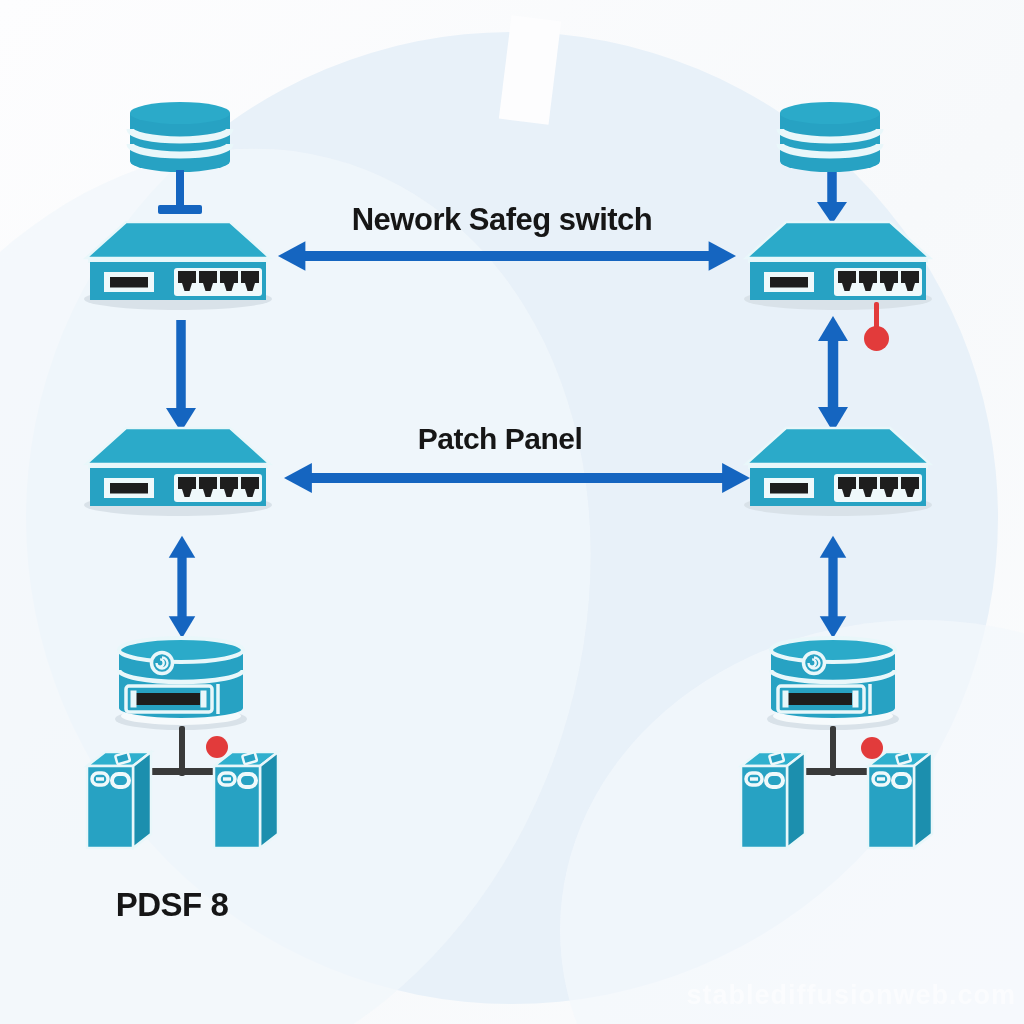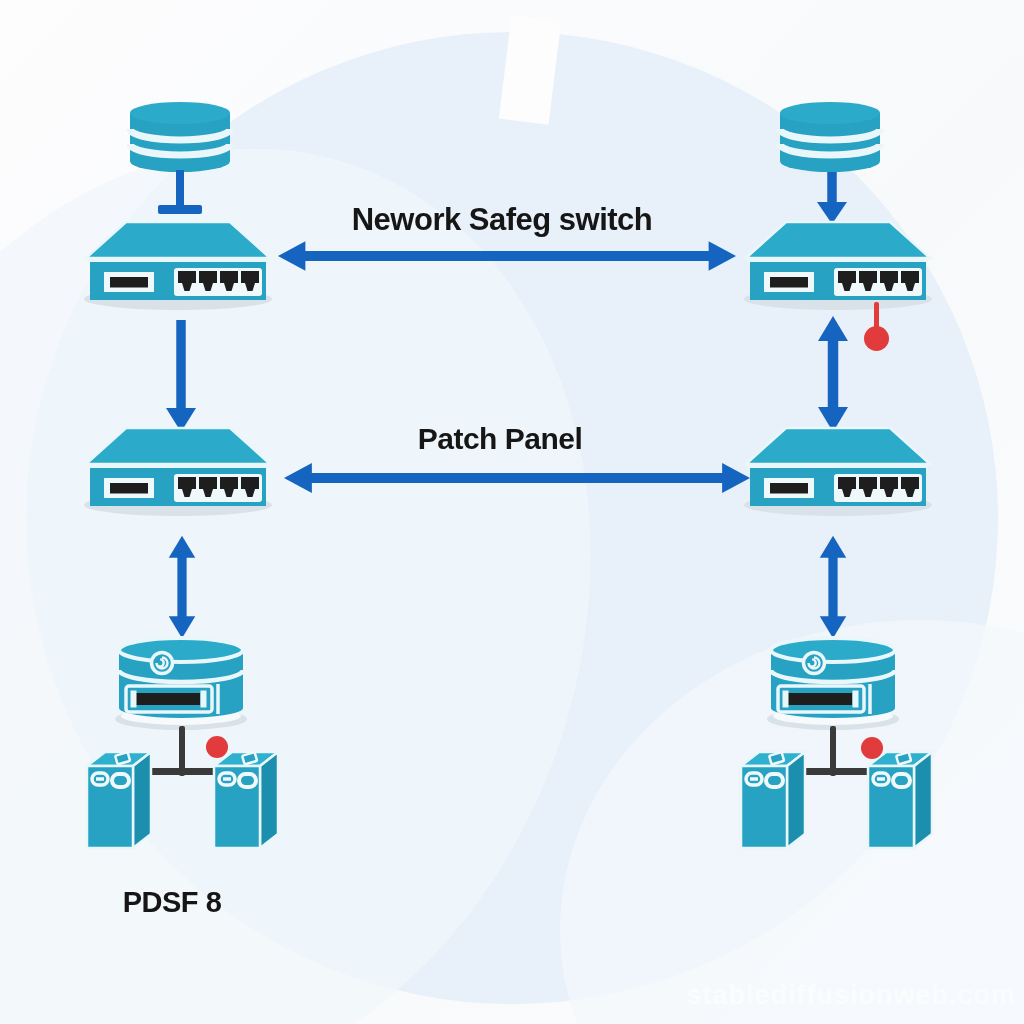--- a/index.html
+++ b/index.html
@@ -23,21 +23,21 @@
   .bg-notch{
     position:absolute;left:505px;top:18px;width:50px;height:104px;
     background:#fdfdfe;transform:rotate(7deg);
   }
   .abs{position:absolute;}
   .label{
     position:absolute;color:#161616;font-weight:700;text-align:center;
     letter-spacing:-0.5px;white-space:nowrap;
   }
   .label-link{font-size:31px;width:440px;}
-  .label-system{font-size:29px;width:200px;}
+  .label-system{font-size:33px;width:200px;}
   .watermark{
     position:absolute;left:640px;top:980px;width:376px;text-align:right;
     font-size:27px;font-weight:700;color:rgba(255,255,255,0.55);
     letter-spacing:1px;
   }
   .pin-stem{position:absolute;background:#e23b3b;border-radius:2px;}
   .pin-head{position:absolute;background:#e23b3b;border-radius:50%;}
   .conn{position:absolute;background:#3a3a3a;border-radius:2px;}
   svg{display:block;}
 </style>

